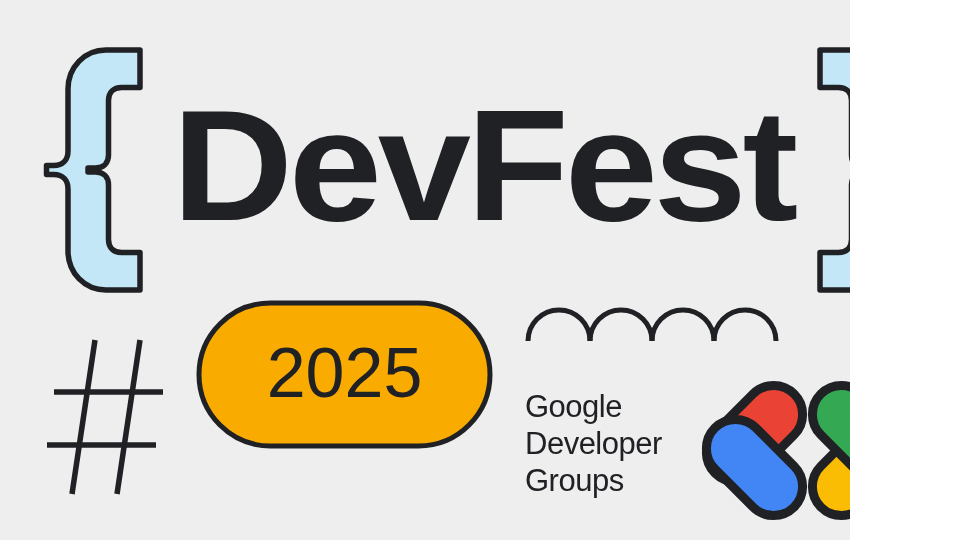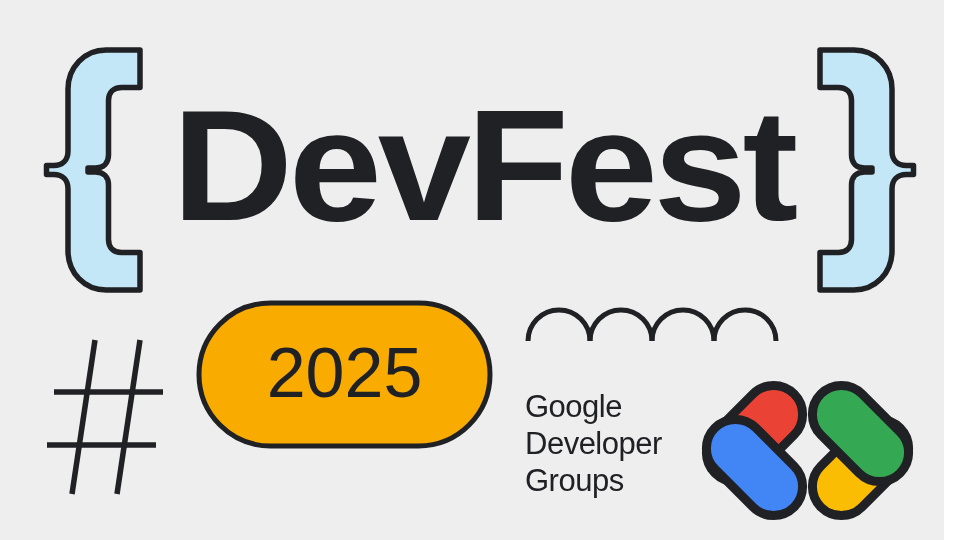--- a/index.html
+++ b/index.html
@@ -6,21 +6,21 @@
   html, body {
     margin: 0;
     padding: 0;
     background: #ffffff;
   }
   body {
     font-family: "Liberation Sans", sans-serif;
   }
   #poster {
     position: relative;
-    width: 944px;
+    width: 850px;
     height: 540px;
     overflow: hidden;
     background: #EEEEEE;
   }
   #poster svg {
     display: block;
     width: 960px;
     height: 540px;
   }
   .wordmark {

